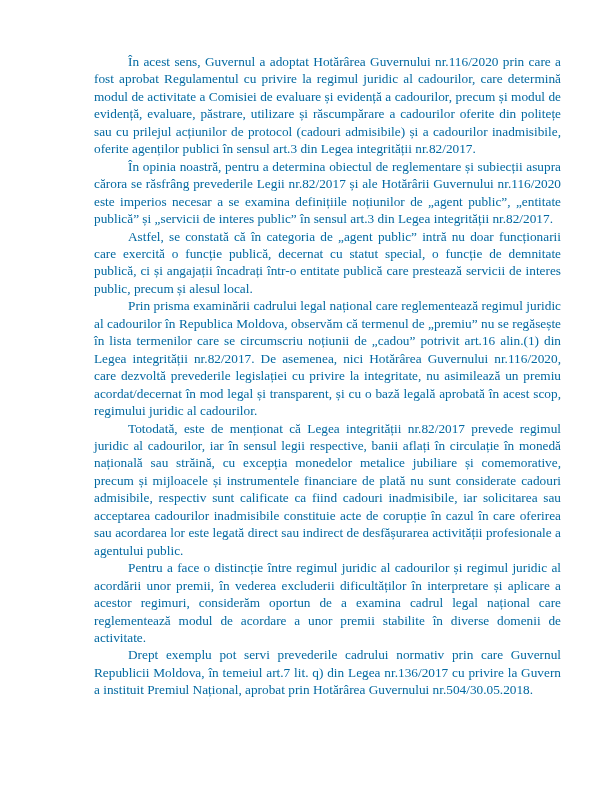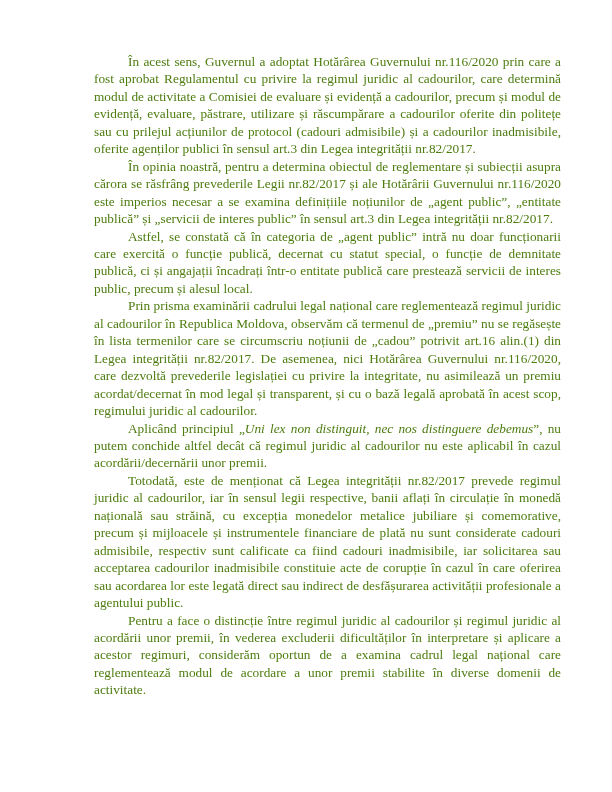--- a/index.html
+++ b/index.html
@@ -22,38 +22,38 @@
       background: #ffffff;
     }
     .body-text {
       position: absolute;
       left: 94px;
       top: 53px;
       width: 467px;
       font-family: "Liberation Serif", "DejaVu Serif", serif;
       font-size: 13.3px;
       line-height: 17.45px;
-      color: #4d7c0f;
+      color: #0369a1;
     }
     .body-text p {
       margin: 0;
       text-align: justify;
       text-indent: 34px;
       hyphens: none;
     }
     .body-text em {
       font-style: italic;
     }
   </style>
 </head>
 <body>
 
 <div class="page">
   <div class="body-text">
     <p>În acest sens, Guvernul a adoptat Hotărârea Guvernului nr.116/2020 prin care a fost aprobat Regulamentul cu privire la regimul juridic al cadourilor, care determină modul de activitate a Comisiei de evaluare și evidență a cadourilor, precum și modul de evidență, evaluare, păstrare, utilizare și răscumpărare a cadourilor oferite din politețe sau cu prilejul acțiunilor de protocol (cadouri admisibile) și a cadourilor inadmisibile, oferite agenților publici în sensul art.3 din Legea integrității nr.82/2017.</p>
     <p>În opinia noastră, pentru a determina obiectul de reglementare și subiecții asupra cărora se răsfrâng prevederile Legii nr.82/2017 și ale Hotărârii Guvernului nr.116/2020 este imperios necesar a se examina definițiile noțiunilor de „agent public”, „entitate publică” și „servicii de interes public” în sensul art.3 din Legea integrității nr.82/2017.</p>
     <p>Astfel, se constată că în categoria de „agent public” intră nu doar funcționarii care exercită o funcție publică, decernat cu statut special, o funcție de demnitate publică, ci și angajații încadrați într-o entitate publică care prestează servicii de interes public, precum și alesul local.</p>
     <p>Prin prisma examinării cadrului legal național care reglementează regimul juridic al cadourilor în Republica Moldova, observăm că termenul de „premiu” nu se regăsește în lista termenilor care se circumscriu noțiunii de „cadou” potrivit art.16 alin.(1) din Legea integrității nr.82/2017. De asemenea, nici Hotărârea Guvernului nr.116/2020, care dezvoltă prevederile legislației cu privire la integritate, nu asimilează un premiu acordat/decernat în mod legal și transparent, și cu o bază legală aprobată în acest scop, regimului juridic al cadourilor.</p>
-    <p><span>Aplicând principiul „</span><em>Uni lex non distinguit, nec nos distinguere debemus</em><span>”, nu putem conchide altfel decât că regimul juridic al cadourilor nu este aplicabil în cazul acordării/decernării unor premii.</span></p>
     <p>Totodată, este de menționat că Legea integrității nr.82/2017 prevede regimul juridic al cadourilor, iar în sensul legii respective, banii aflați în circulație în monedă națională sau străină, cu excepția monedelor metalice jubiliare și comemorative, precum și mijloacele și instrumentele financiare de plată nu sunt considerate cadouri admisibile, respectiv sunt calificate ca fiind cadouri inadmisibile, iar solicitarea sau acceptarea cadourilor inadmisibile constituie acte de corupție în cazul în care oferirea sau acordarea lor este legată direct sau indirect de desfășurarea activității profesionale a agentului public.</p>
     <p>Pentru a face o distincție între regimul juridic al cadourilor și regimul juridic al acordării unor premii, în vederea excluderii dificultăților în interpretare și aplicare a acestor regimuri, considerăm oportun de a examina  cadrul legal național care reglementează modul de acordare a unor premii stabilite în diverse domenii de activitate.</p>
+    <p>Drept exemplu pot servi prevederile cadrului normativ prin care Guvernul Republicii Moldova, în temeiul art.7 lit. q) din Legea nr.136/2017 cu privire la Guvern a instituit Premiul Național, aprobat prin Hotărârea Guvernului nr.504/30.05.2018.</p>
   </div>
 </div>
 
 </body></html>

